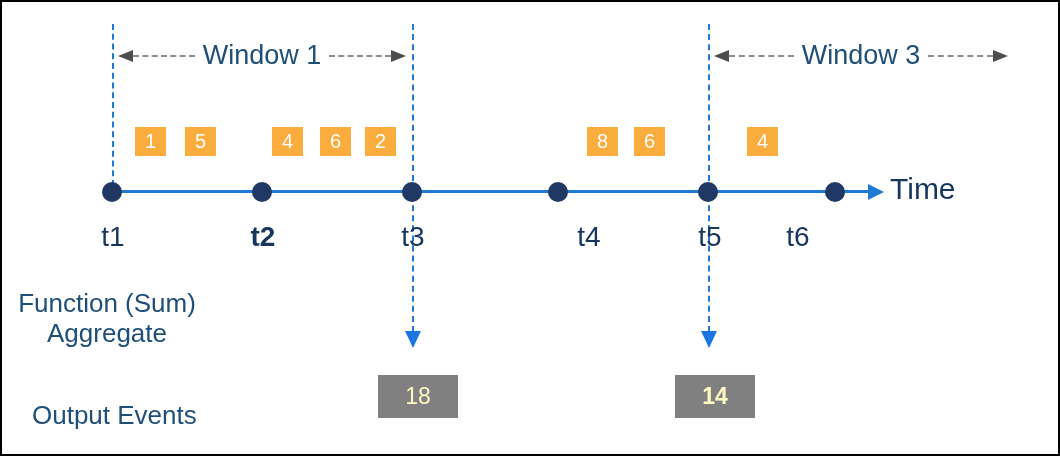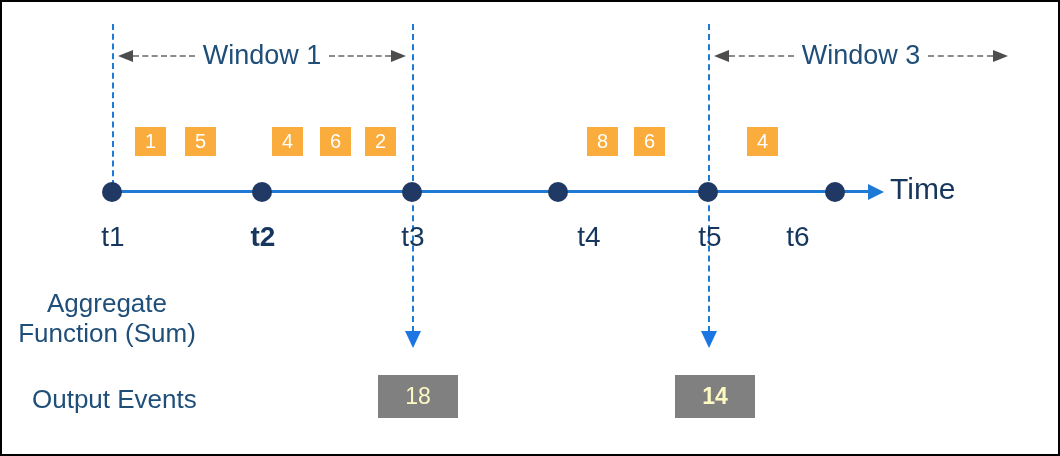--- a/index.html
+++ b/index.html
@@ -104,21 +104,21 @@
     display:flex; align-items:center; justify-content:center;
     z-index:2;
   }
   
   .agg-label {
     position:absolute; left:16px; top:286px; width:178px;
     text-align:center; font-size:26px; line-height:30px;
     color:var(--label-blue);
   }
   .output-label {
-    position:absolute; left:30px; top:382px;
+    position:absolute; left:30px; top:398px;
     font-size:26px; color:var(--label-blue);
   }
 </style>
 </head>
 <body>
 
 <div class="diagram">
 
   <div class="vline" style="left:110px; top:22px; height:162px;"></div>
   <div class="vline" style="left:410px; top:22px; height:308px;"></div>
@@ -166,18 +166,18 @@
   <div class="tick-label" style="left:708px;">t5</div>
   <div class="tick-label" style="left:796px;text-align:center;">t6</div>
 
   <div class="down-arrowhead" style="left:403px;"></div>
   <div class="down-arrowhead" style="left:699px;"></div>
 
   <div class="output-box" style="left:376px;">18</div>
   <div class="output-box" style="left:673px;font-weight:bold;">14</div>
 
   <div class="agg-label">
+    <div>Function (Sum)</div>
     <div>Aggregate</div>
-    <div>Function (Sum)</div>
   </div>
   <div class="output-label">Output Events</div>
 
 </div>
 
 </body></html>

